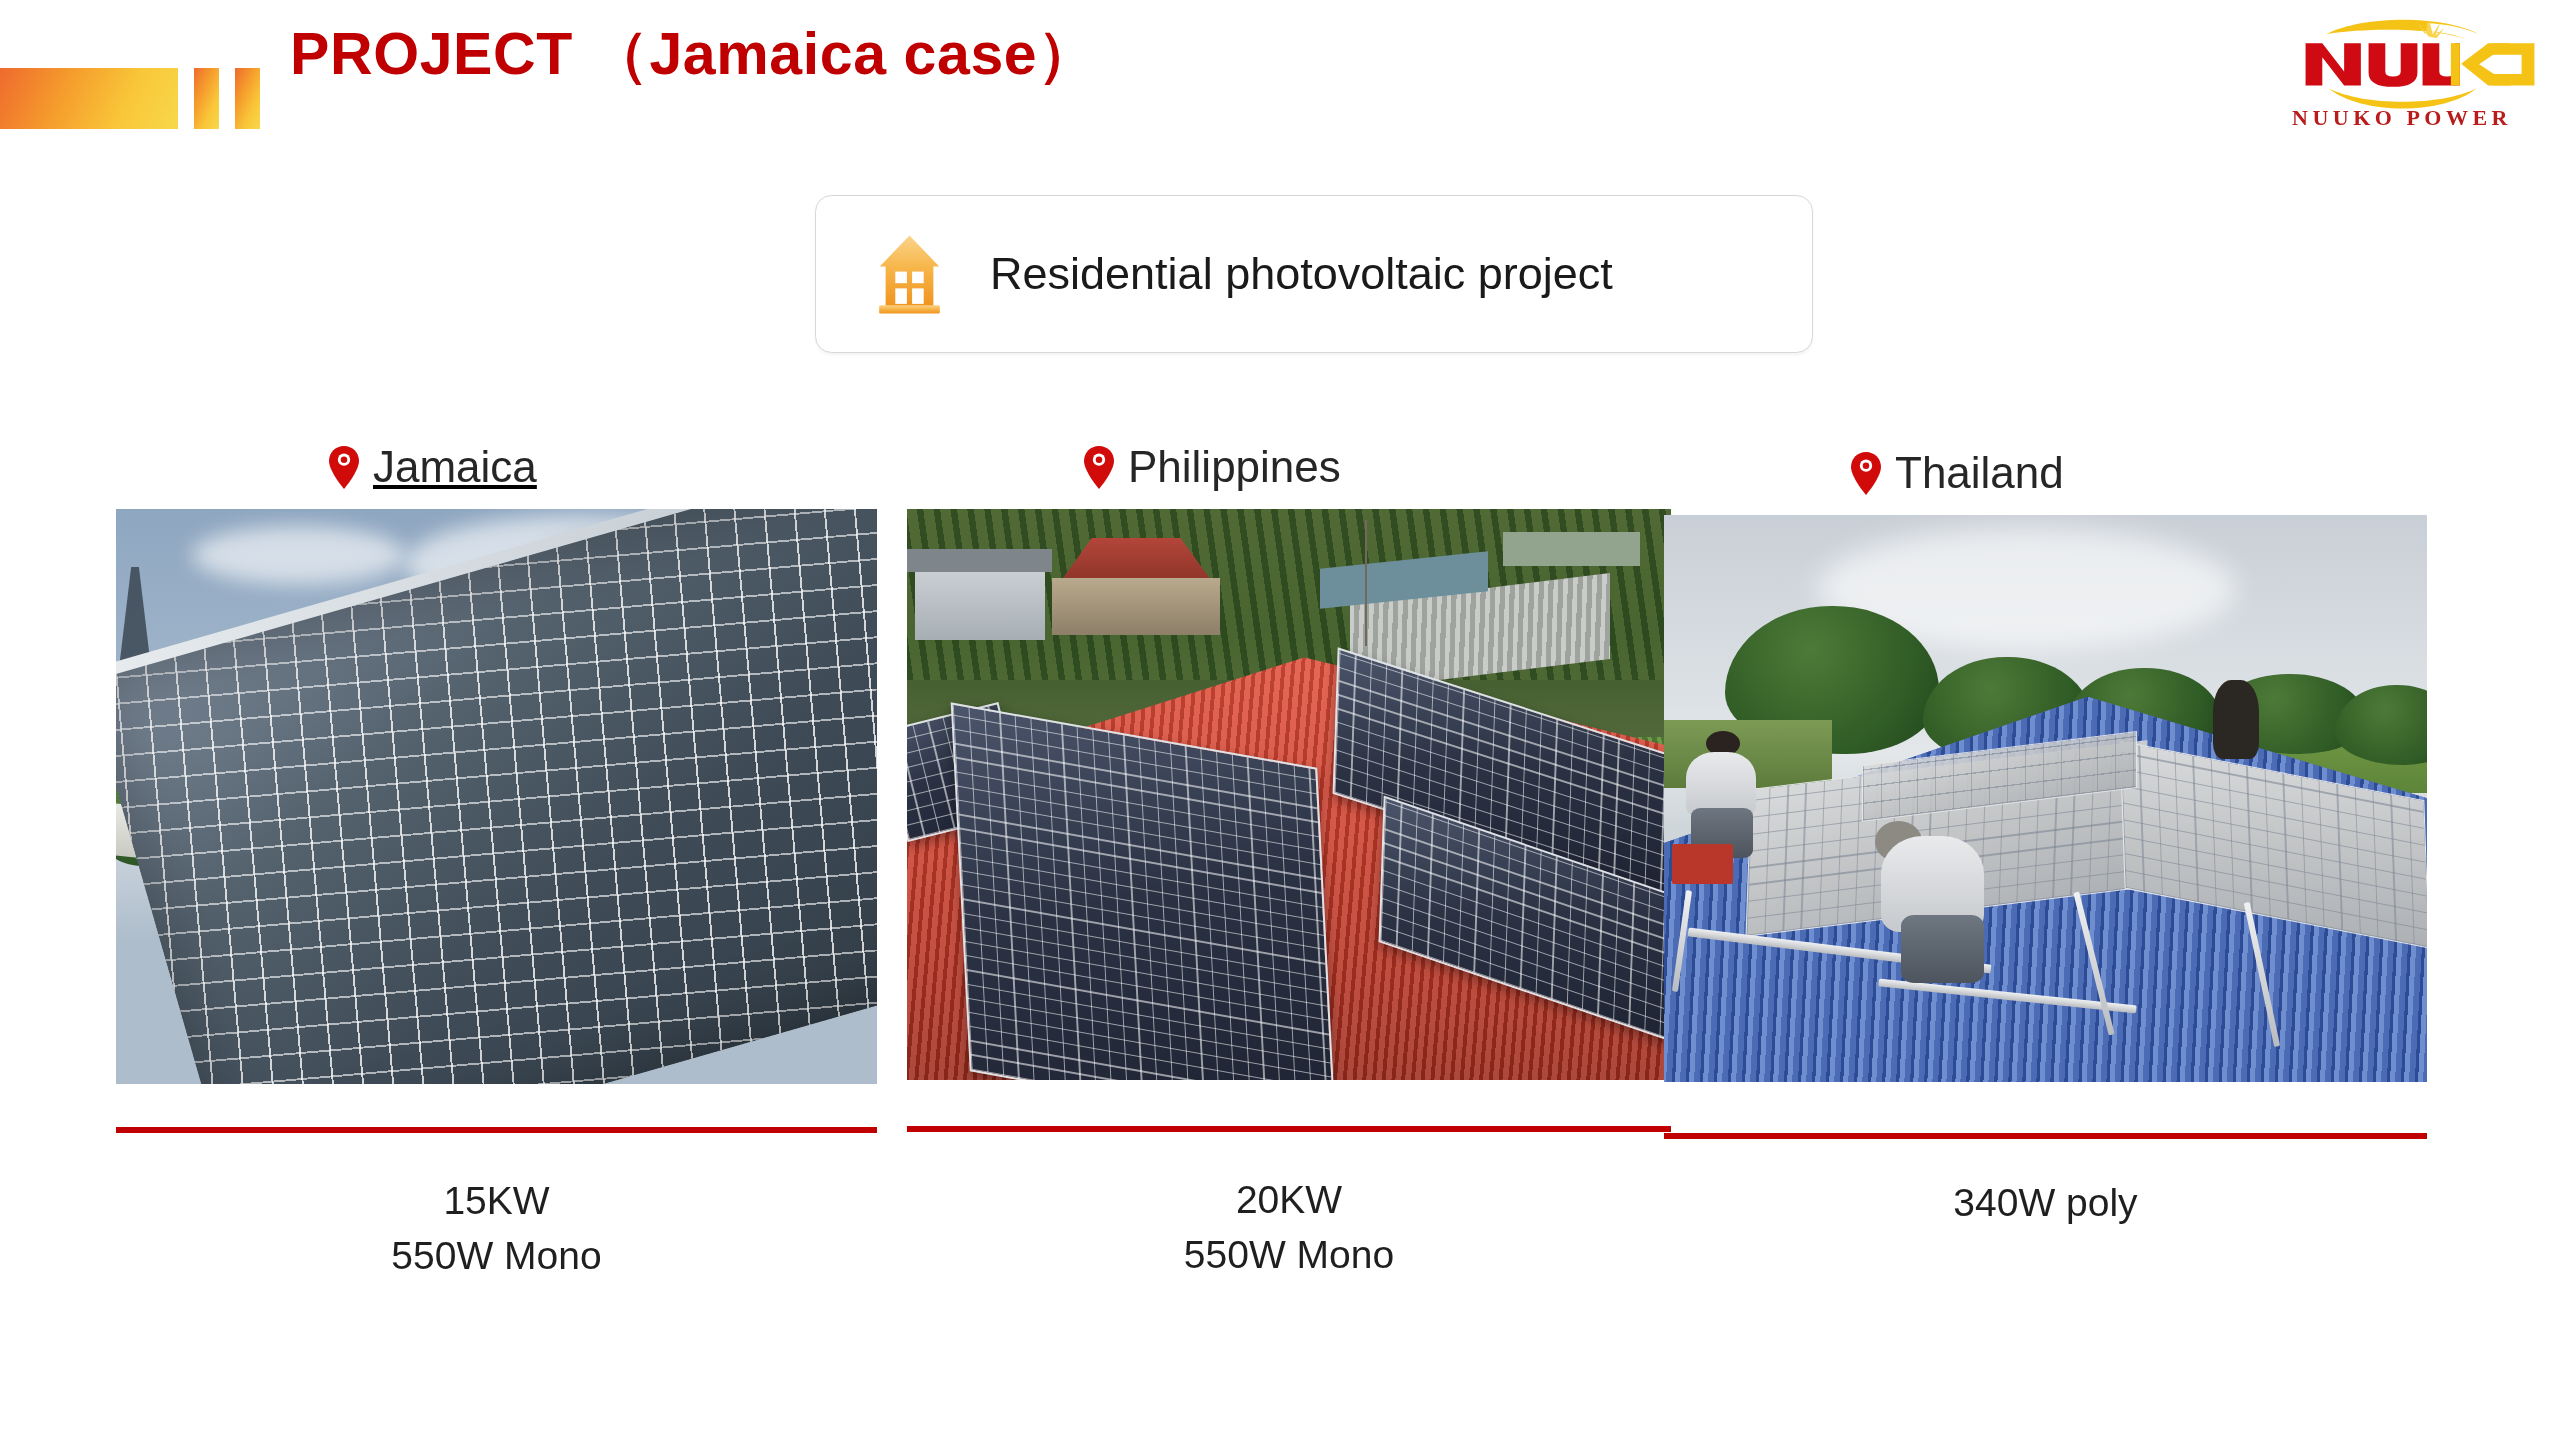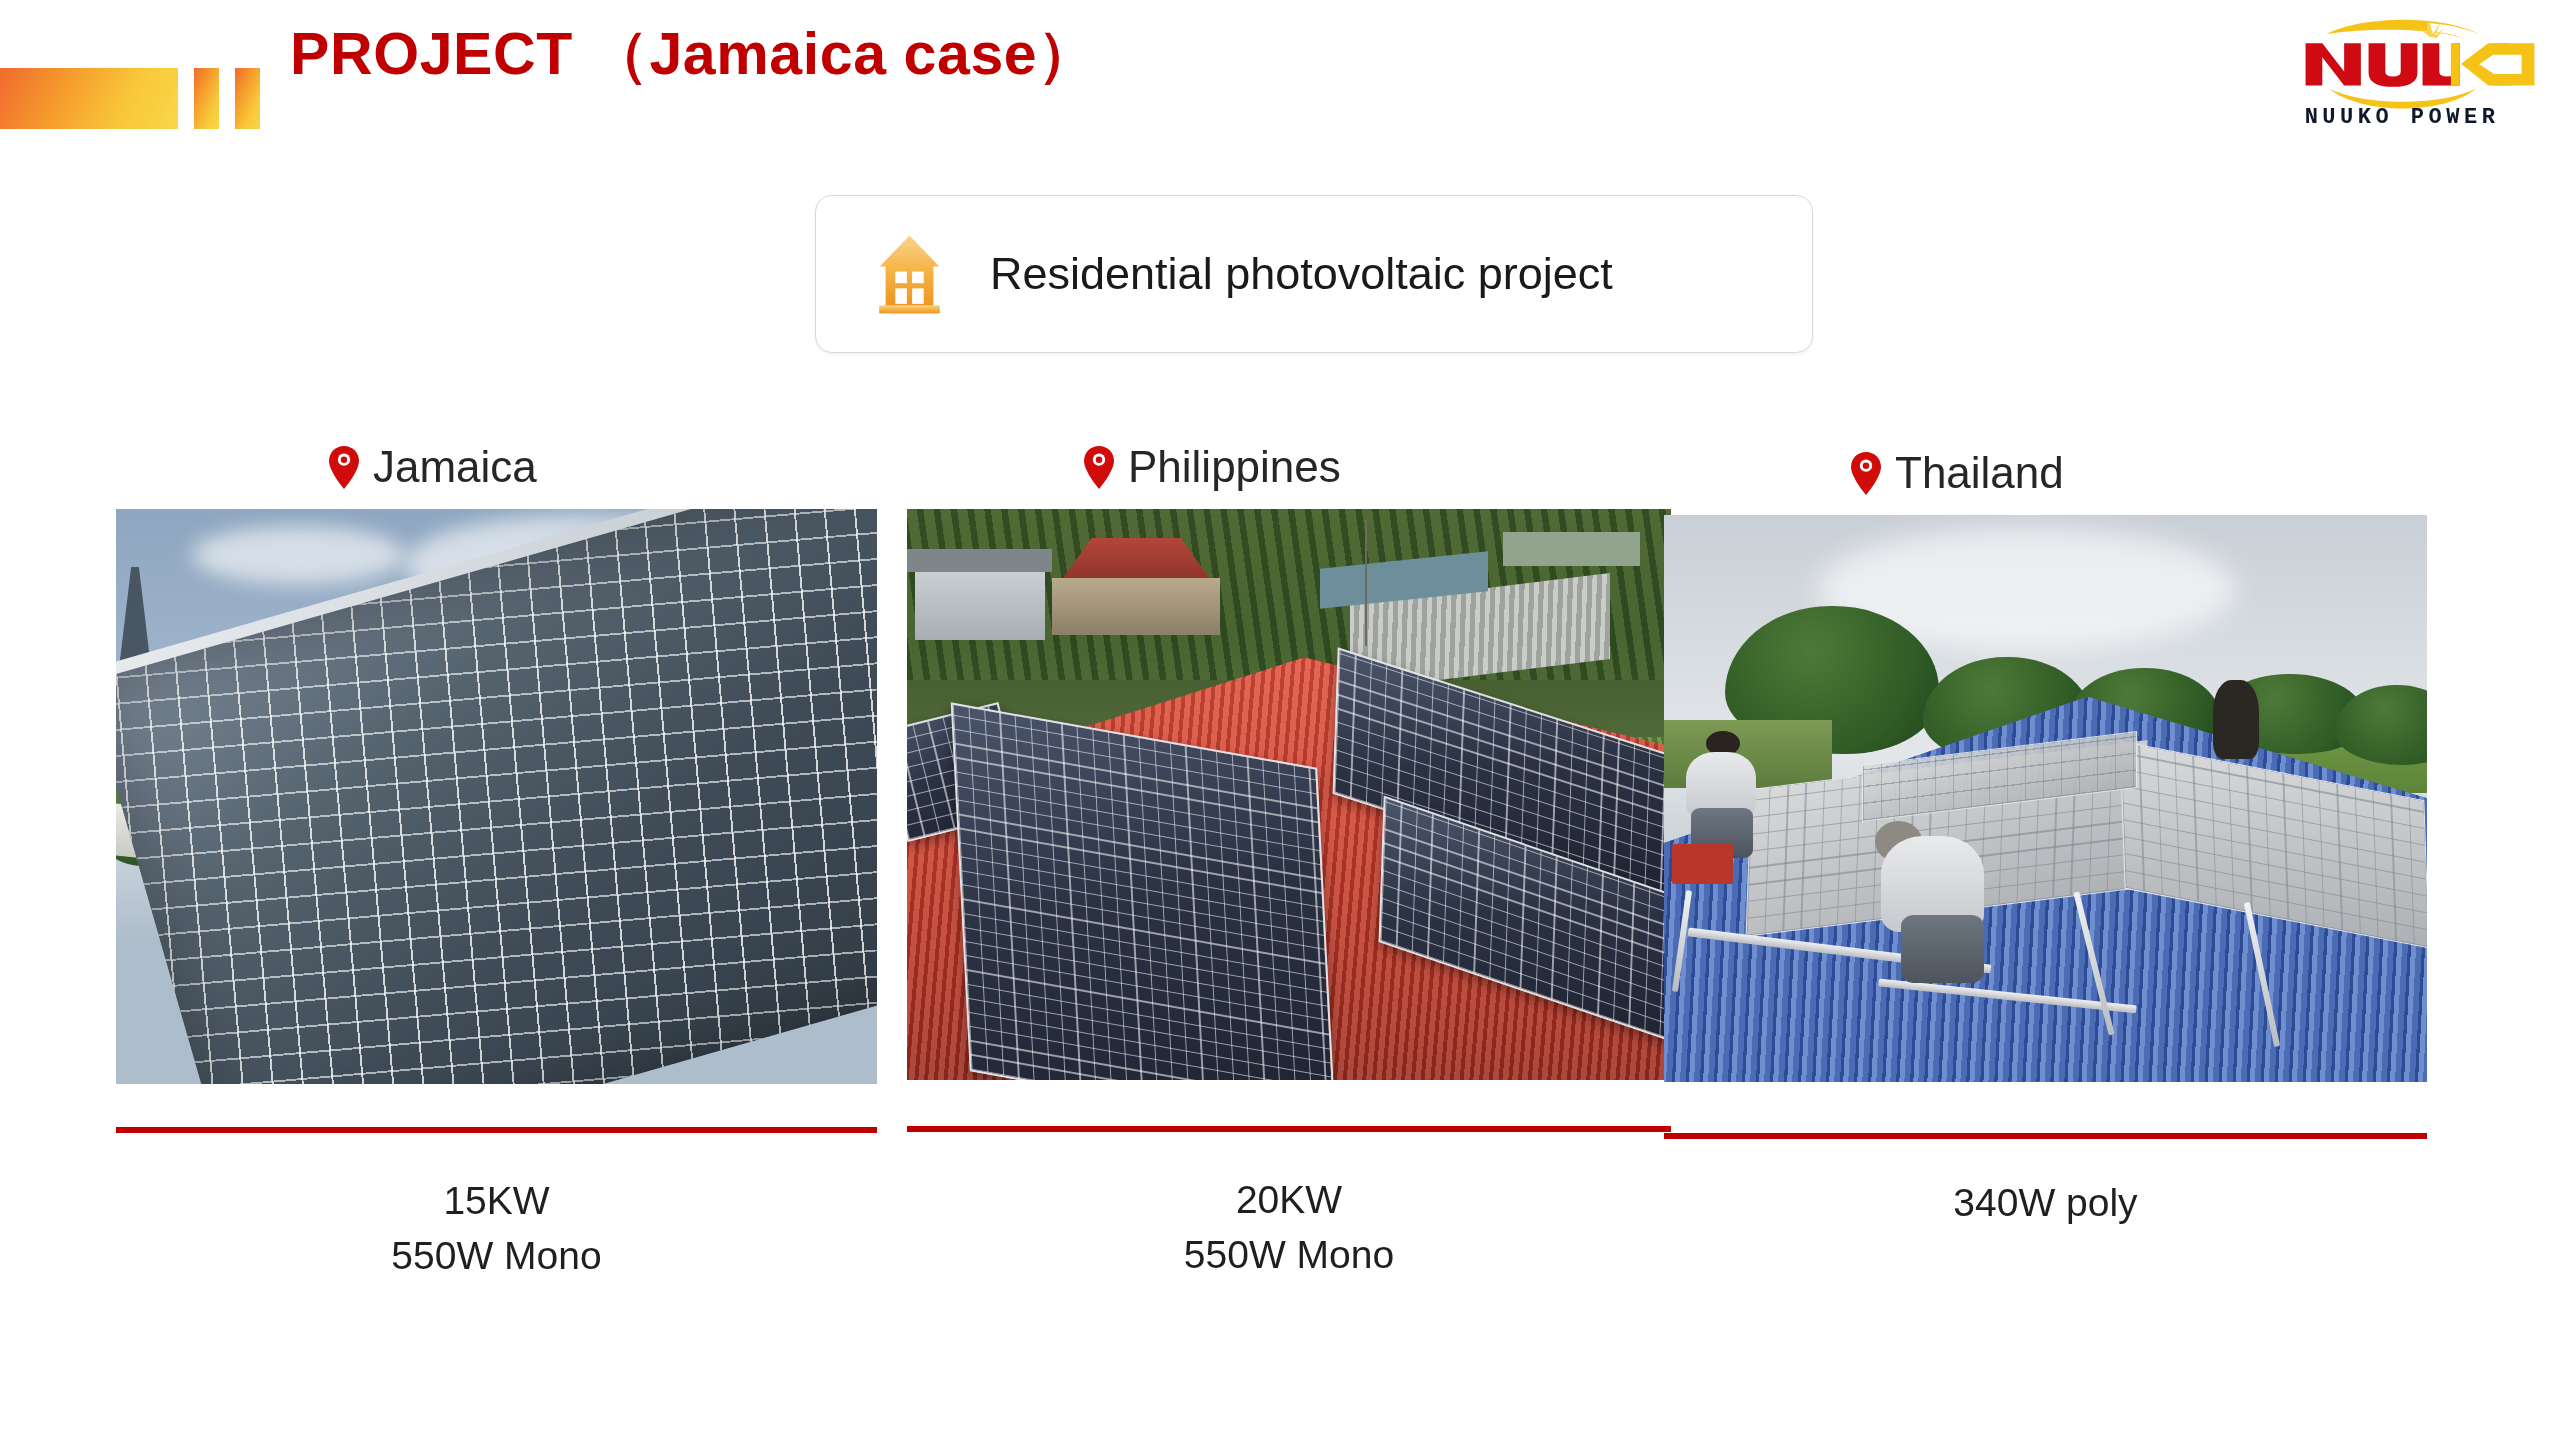--- a/index.html
+++ b/index.html
@@ -26,22 +26,22 @@
     position: absolute; left: 290px; top: 19.3px;
     font-size: 59px; font-weight: bold; color: #c00000;
     letter-spacing: 0.6px; white-space: nowrap;
     line-height: 71px;
   }
 
   
   .logo { position: absolute; right: 39px; top: 11.6px; width: 270px; height: 132px; }
   .logo svg { display: block; width: 270px; height: 97px; }
   .logo-sub {
-    text-align: center; font-family: Liberation Mono, monospace;
-    font-size: 22px; font-weight: bold; color: #0f172a;
+    text-align: center; font-family: Liberation Serif, serif;
+    font-size: 22px; font-weight: bold; color: #b91c1c;
     letter-spacing: 4.5px; margin-top: -3.9px;
   }
 
   
   .pill {
     position: absolute; left: 815px; top: 195px;
     width: 998px; height: 158px;
     border: 1.9px solid #d8d8d8; border-radius: 16.7px;
     background: #fff; display: flex; align-items: center;
     box-shadow: 0 1.3px 3.2px rgba(0,0,0,.05);
@@ -52,21 +52,21 @@
   }
 
   
   .cards { position: absolute; left: 0; top: 425px; width: 2576px; }
   .card { position: absolute; top: 0; }
   .card-1 { left: 116px;  width: 761px; }
   .card-2 { left: 907px; width: 764px; }
   .card-3 { left: 1664px; width: 763px; }
 
   .loc { display: flex; align-items: center; height: 84px; white-space: nowrap; }
-  .card-1 .loc { padding-left: 213px; }
+  .card-1 .loc { padding-left: 213px; text-decoration: underline; }
   .card-2 .loc { padding-left: 177px; }
   .card-3 .loc { padding-left: 187px; }
   .pin { width: 30px; height: 43px; flex: none; }
   .loc-label { margin-left: 14px; font-size: 44px; color: #262626; }
   .card-3 .loc { margin-top: 6.4px; }
 
   .photo {
     position: relative; width: 100%; height: 575px;
     overflow: hidden; background: #9fb0c4;
   }

